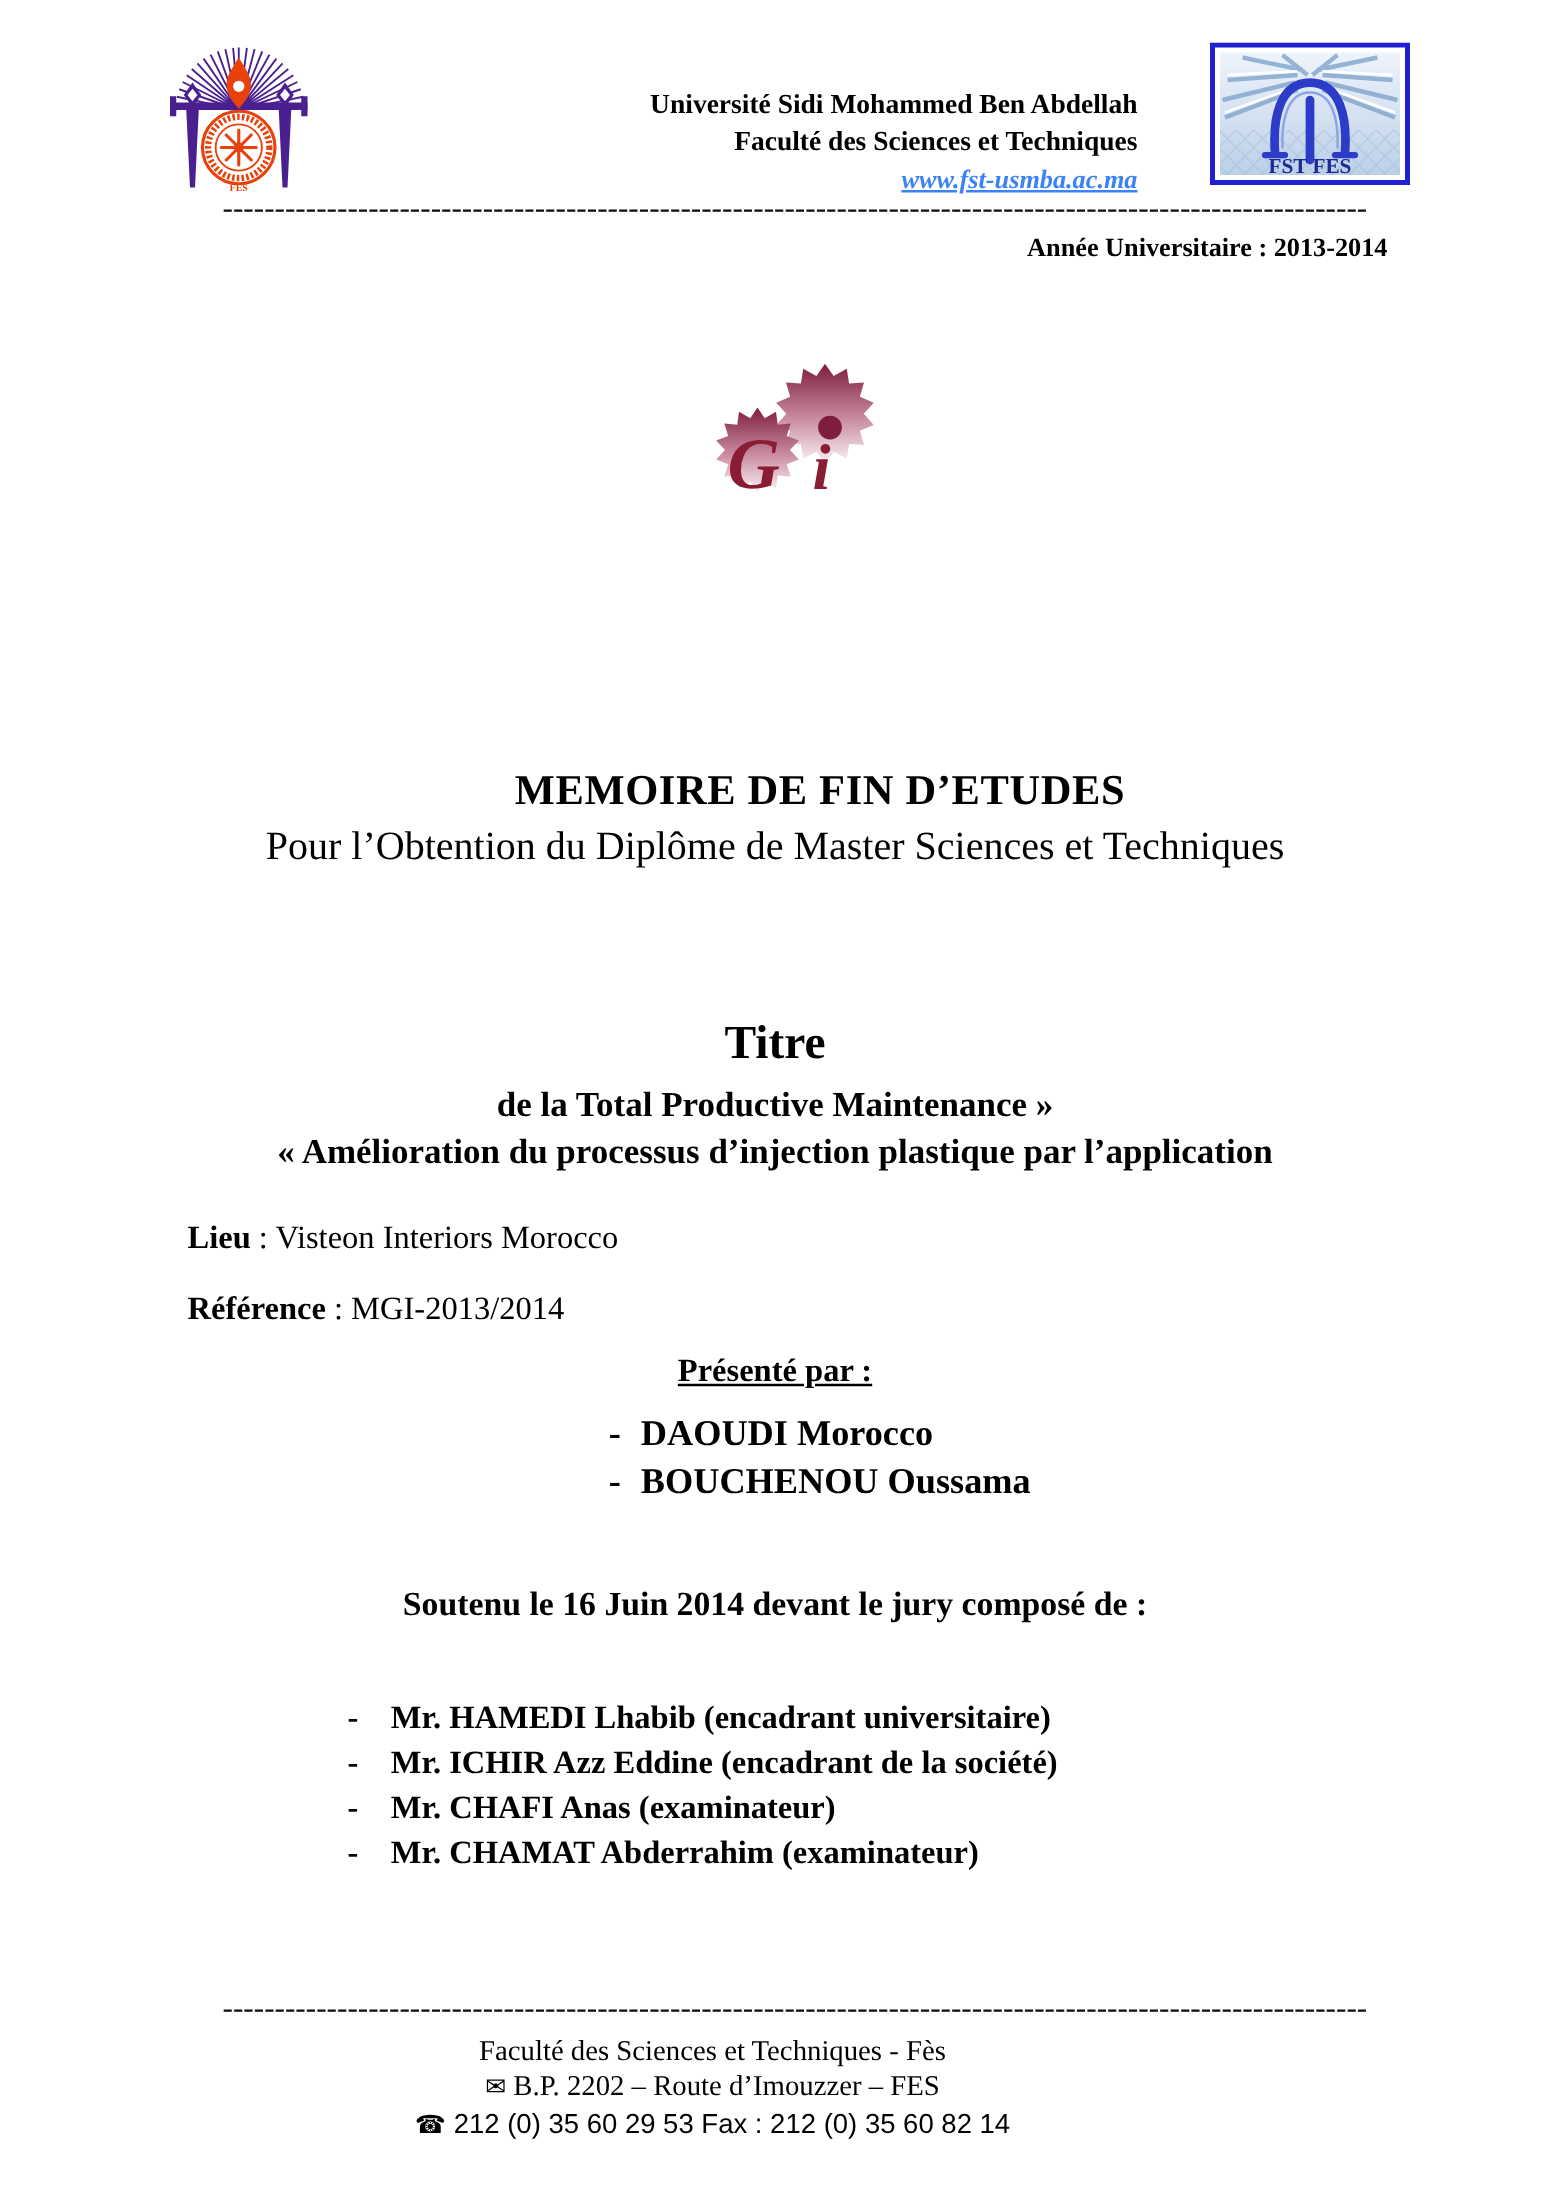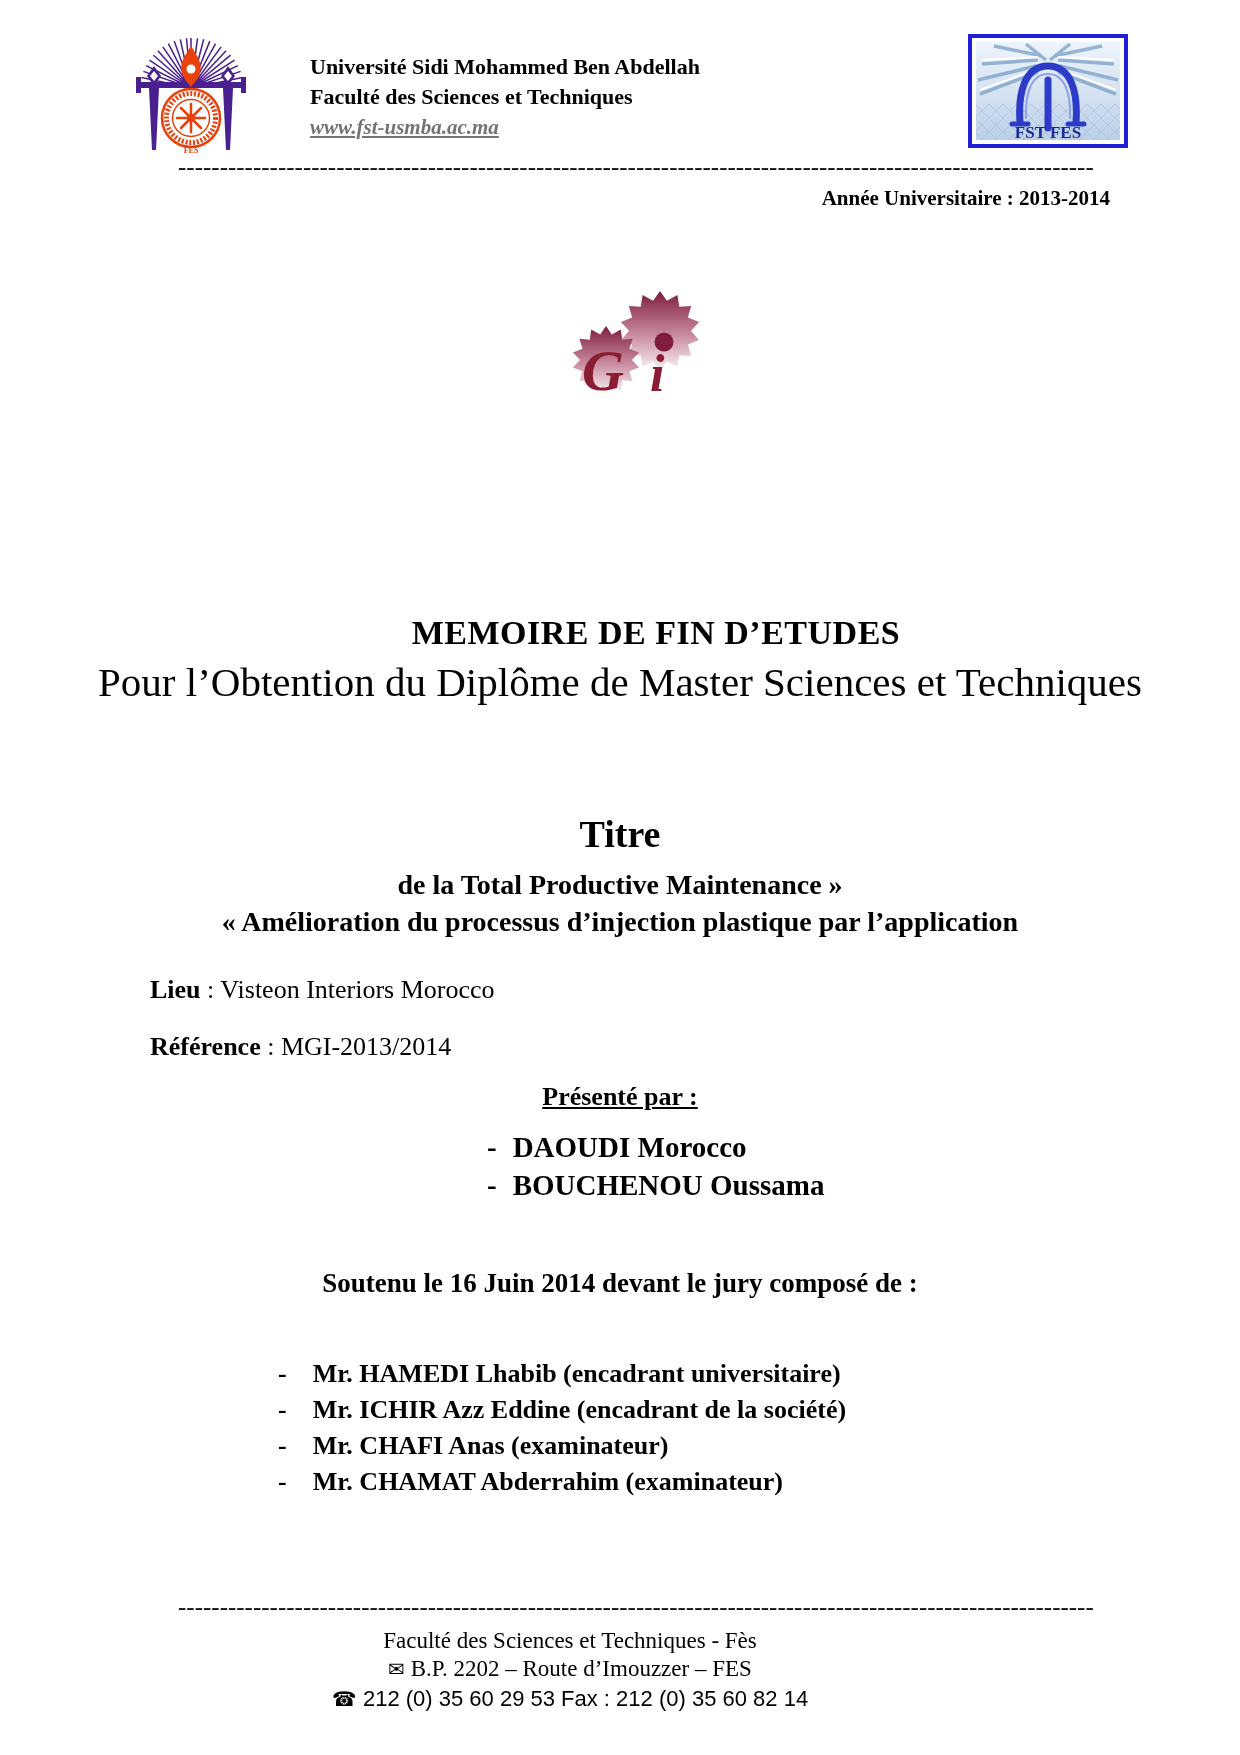--- a/index.html
+++ b/index.html
@@ -9,25 +9,25 @@
   }
   .abs { position:absolute; }
   .centerband { position:absolute; left:0; width:100%; text-align:center; }
   .sep {
     font-family:"Liberation Serif", serif; font-size:25px; line-height:18px;
     height:20px; white-space:nowrap; overflow:hidden; color:#111; letter-spacing:0;
   }
   .hdr-uni   { font-size:22px; font-weight:bold; line-height:30px; }
   .hdr-fac   { font-size:22px; font-weight:bold; line-height:30px; }
   .hdr-link  { font-size:21px; font-weight:bold; font-style:italic;
-               color:#737373; line-height:30px; display:inline-block; }
+               color:#3b82f6; line-height:30px; display:inline-block; }
   .annee     { font-size:21px; font-weight:bold; }
   .master    { font-size:26px; font-weight:bold; }
   .memoire   { font-size:34px; font-weight:bold; letter-spacing:0.5px; }
-  .pour      { font-size:41px;font-family:Liberation Serif, serif; }
+  .pour      { font-size:32px;font-family:Liberation Serif, serif; }
   .titre     { font-size:38px; font-weight:bold; }
   .quote     { font-size:28px; font-weight:bold; line-height:37px; }
   .meta      { font-size:26px; }
   .meta .lbl { font-weight:bold;text-align:right; }
   .presente  { font-size:26px; font-weight:bold; text-decoration:underline; }
   .author-row{ display:flex; gap:16px; font-size:29px; font-weight:bold; line-height:38px; }
   .soutenu   { font-size:27px; font-weight:bold; }
   .jury-row  { display:flex; gap:26px; font-size:26px; font-weight:bold; line-height:36px; }
   .foot-serif{ font-size:23px; }
   .foot-sans { font-size:22px; font-family:"Liberation Sans", sans-serif; }
@@ -60,21 +60,21 @@
       <circle cx="59" cy="43" r="4.5" fill="#ffffff"></circle>
       <circle cx="59" cy="92" r="29" fill="#ffffff" stroke="#e8410c" stroke-width="2.5"></circle>
       <circle cx="59" cy="92" r="24.5" fill="none" stroke="#e8410c" stroke-width="5" stroke-dasharray="2 1.8"></circle>
       <circle cx="59" cy="92" r="18.5" fill="none" stroke="#e8410c" stroke-width="1.5"></circle>
       <path d="M59,78 L59,106 M45,92 L73,92 M49,82 L69,102 M69,82 L49,102" stroke="#e8410c" stroke-width="2.5" stroke-linecap="round"></path>
       <circle cx="59" cy="92" r="4" fill="#e8410c"></circle>
       <text x="59" y="127" text-anchor="middle" font-size="8" font-weight="bold" fill="#e8410c" font-family="Liberation Serif, serif">FES</text>
     </g>
   </svg>
 
-  <div class="abs" style="left:310px; top:52px; width:600px; text-align:left;">
+  <div class="abs" style="left:310px; top:68px; width:600px; text-align:right;">
     <div class="hdr-uni">Université Sidi Mohammed Ben Abdellah</div>
     <div class="hdr-fac">Faculté des Sciences et Techniques</div>
     <a class="hdr-link" href="#">www.fst-usmba.ac.ma</a>
   </div>
 
   <svg class="abs" style="left:968px; top:34px;" width="160" height="114" viewBox="0 0 160 114">
     <defs>
       <linearGradient id="bgGrad" x1="0" y1="0" x2="0" y2="1">
         <stop offset="0" stop-color="#eef4fb"></stop>
           <stop offset="1" stop-color="#bcd0e8"></stop>

